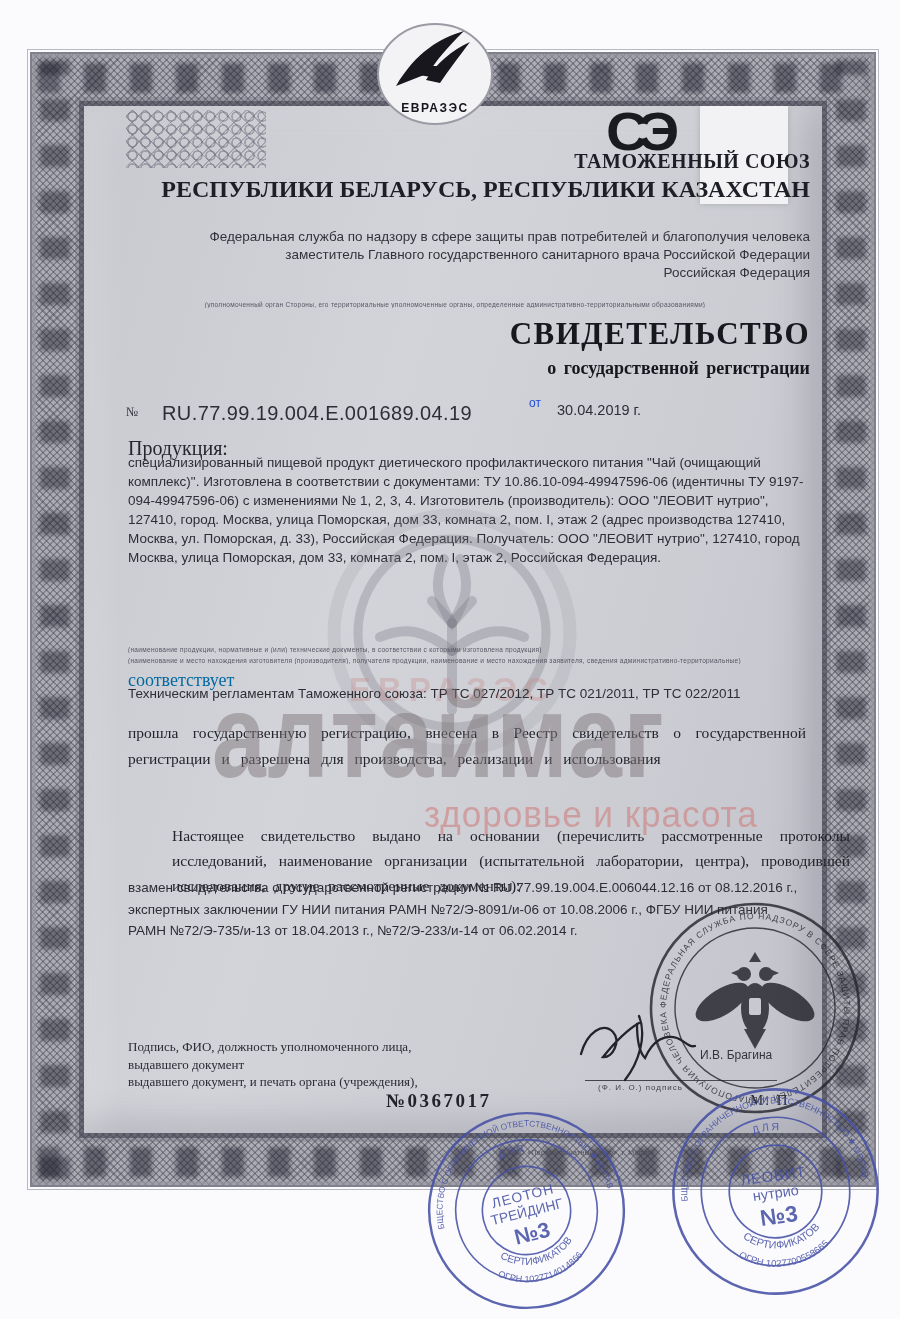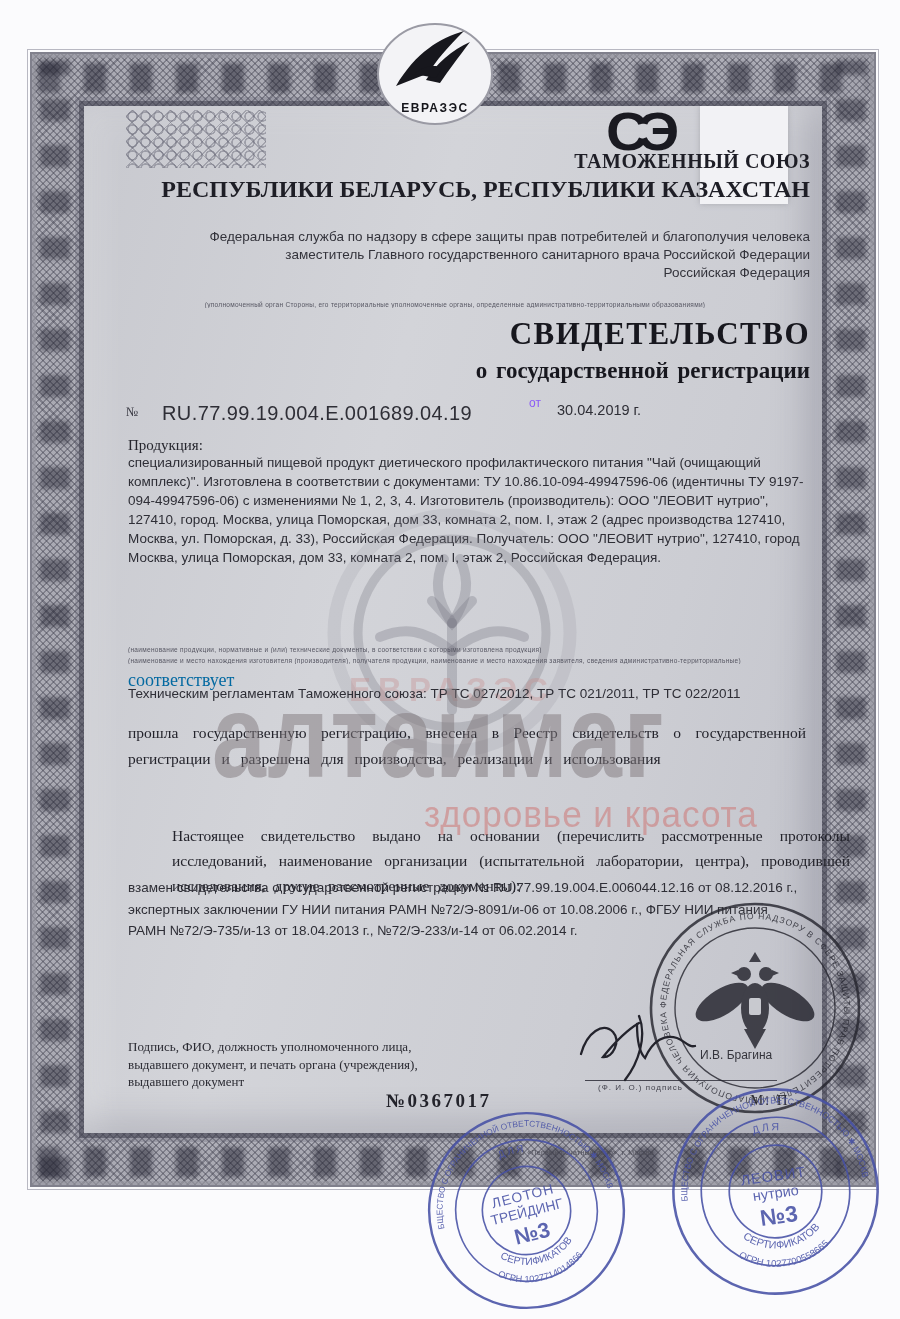--- a/index.html
+++ b/index.html
@@ -42,28 +42,28 @@
   
   .ctr{left:95px;width:715px;text-align:right;}
   .h1{top:150px;font-size:20px;font-weight:bold;letter-spacing:.5px;color:#1e1e26;}
   .h2{top:176px;font-size:24px;font-weight:bold;color:#1e1e26;}
   .h3{top:201px;font-size:18.5px;font-weight:bold;color:#1e1e26;}
   .agency{top:228px;font-size:13.5px;line-height:18px;color:#33333b;}
   .micro{font-size:6.5px;color:#565662;letter-spacing:.3px;white-space:nowrap;overflow:hidden;
          filter:blur(.55px);}
   .fp1{top:301px;left:150px;width:610px;text-align:center;}
   .tmain{top:316px;font-size:31px;font-weight:bold;letter-spacing:1.5px;color:#17171e;}
-  .tsub{top:358px;font-size:23px;font-weight:bold;word-spacing:3px;color:#17171e;}
+  .tsub{top:358px;font-size:18px;font-weight:bold;word-spacing:3px;color:#17171e;}
 
   .regnum-label{left:126px;top:404px;font-size:13px;color:#3a3a44;}
   .regnum{left:162px;top:402px;font-size:20px;letter-spacing:.4px;color:#2e2e36;}
-  .regdate-label{left:529px;top:396px;font-size:12px;color:#8b5cf6;}
+  .regdate-label{left:529px;top:396px;font-size:12px;color:#1d4ed8;}
   .regdate{left:557px;top:402px;font-size:14.5px;color:#2e2e36;}
 
-  .prod-label{left:128px;top:437px;font-size:15px;color:#26262e;text-align:center;}
+  .prod-label{left:128px;top:437px;font-size:20px;color:#26262e;text-align:center;}
   .prod-text{left:128px;top:453px;width:678px;font-size:13.5px;line-height:19px;color:#2e2e36;}
 
   .fp2a{top:646px;left:128px;width:430px;}
   .fp2b{top:657px;left:128px;width:700px;}
   .comp-label{left:128px;top:670px;font-size:18px;color:#0369a1;}
   .comp-text{left:128px;top:686px;width:695px;font-size:13.5px;color:#2e2e36;}
 
   .p-reg{left:128px;top:720px;width:678px;font-size:15.5px;line-height:26px;word-spacing:7px;
          text-align:justify;color:#24242c;}
   .p-purpose{left:128px;top:779px;width:668px;font-size:13.5px;line-height:18.5px;color:#2e2e36;}
@@ -155,22 +155,22 @@
   <div class="abs micro fp2b">(наименование и место нахождения изготовителя (производителя), получателя продукции, наименование и место нахождения заявителя, сведения административно-территориальные)</div>
   <div class="abs serif comp-label">соответствует</div>
   <div class="abs comp-text">Техническим регламентам Таможенного союза: ТР ТС 027/2012, ТР ТС 021/2011, ТР ТС 022/2011</div>
 
   <div class="abs serif p-reg">прошла государственную регистрацию, внесена в Реестр свидетельств о государственной регистрации и разрешена для производства, реализации и использования</div>
   <div class="abs serif p-basis-intro">Настоящее свидетельство выдано на основании (перечислить рассмотренные протоколы исследований, наименование организации (испытательной лаборатории, центра), проводившей исследования, другие рассмотренные документы):</div>
   <div class="abs p-basis-docs">взамен свидетельства о государственной регистрации № RU.77.99.19.004.Е.006044.12.16 от 08.12.2016 г., экспертных заключении ГУ НИИ питания РАМН №72/Э-8091/и-06 от 10.08.2006 г., ФГБУ НИИ питания РАМН №72/Э-735/и-13 от 18.04.2013 г., №72/Э-233/и-14 от 06.02.2014 г.</div>
 
   <div class="abs serif sig-cap">
     <div>Подпись, ФИО, должность уполномоченного лица,</div>
+    <div>выдавшего документ</div>
     <div>выдавшего документ, и печать органа (учреждения),</div>
-    <div>выдавшего документ</div>
   </div>
 
   <svg class="abs squiggle" width="130" height="75" viewBox="0 0 130 75">
     <g fill="none" stroke="#23232c" stroke-width="2.3" stroke-linecap="round">
       <path d="M6 44 C12 22 28 12 38 22 C46 31 38 48 28 47 C40 32 52 20 64 13"></path>
       <path d="M64 6 C72 26 64 52 50 70"></path>
       <path d="M62 14 C62 30 64 42 70 48 C78 30 90 24 102 28 C110 31 114 38 120 36"></path>
     </g>
   </svg>
   <div class="abs sig-line"></div>

